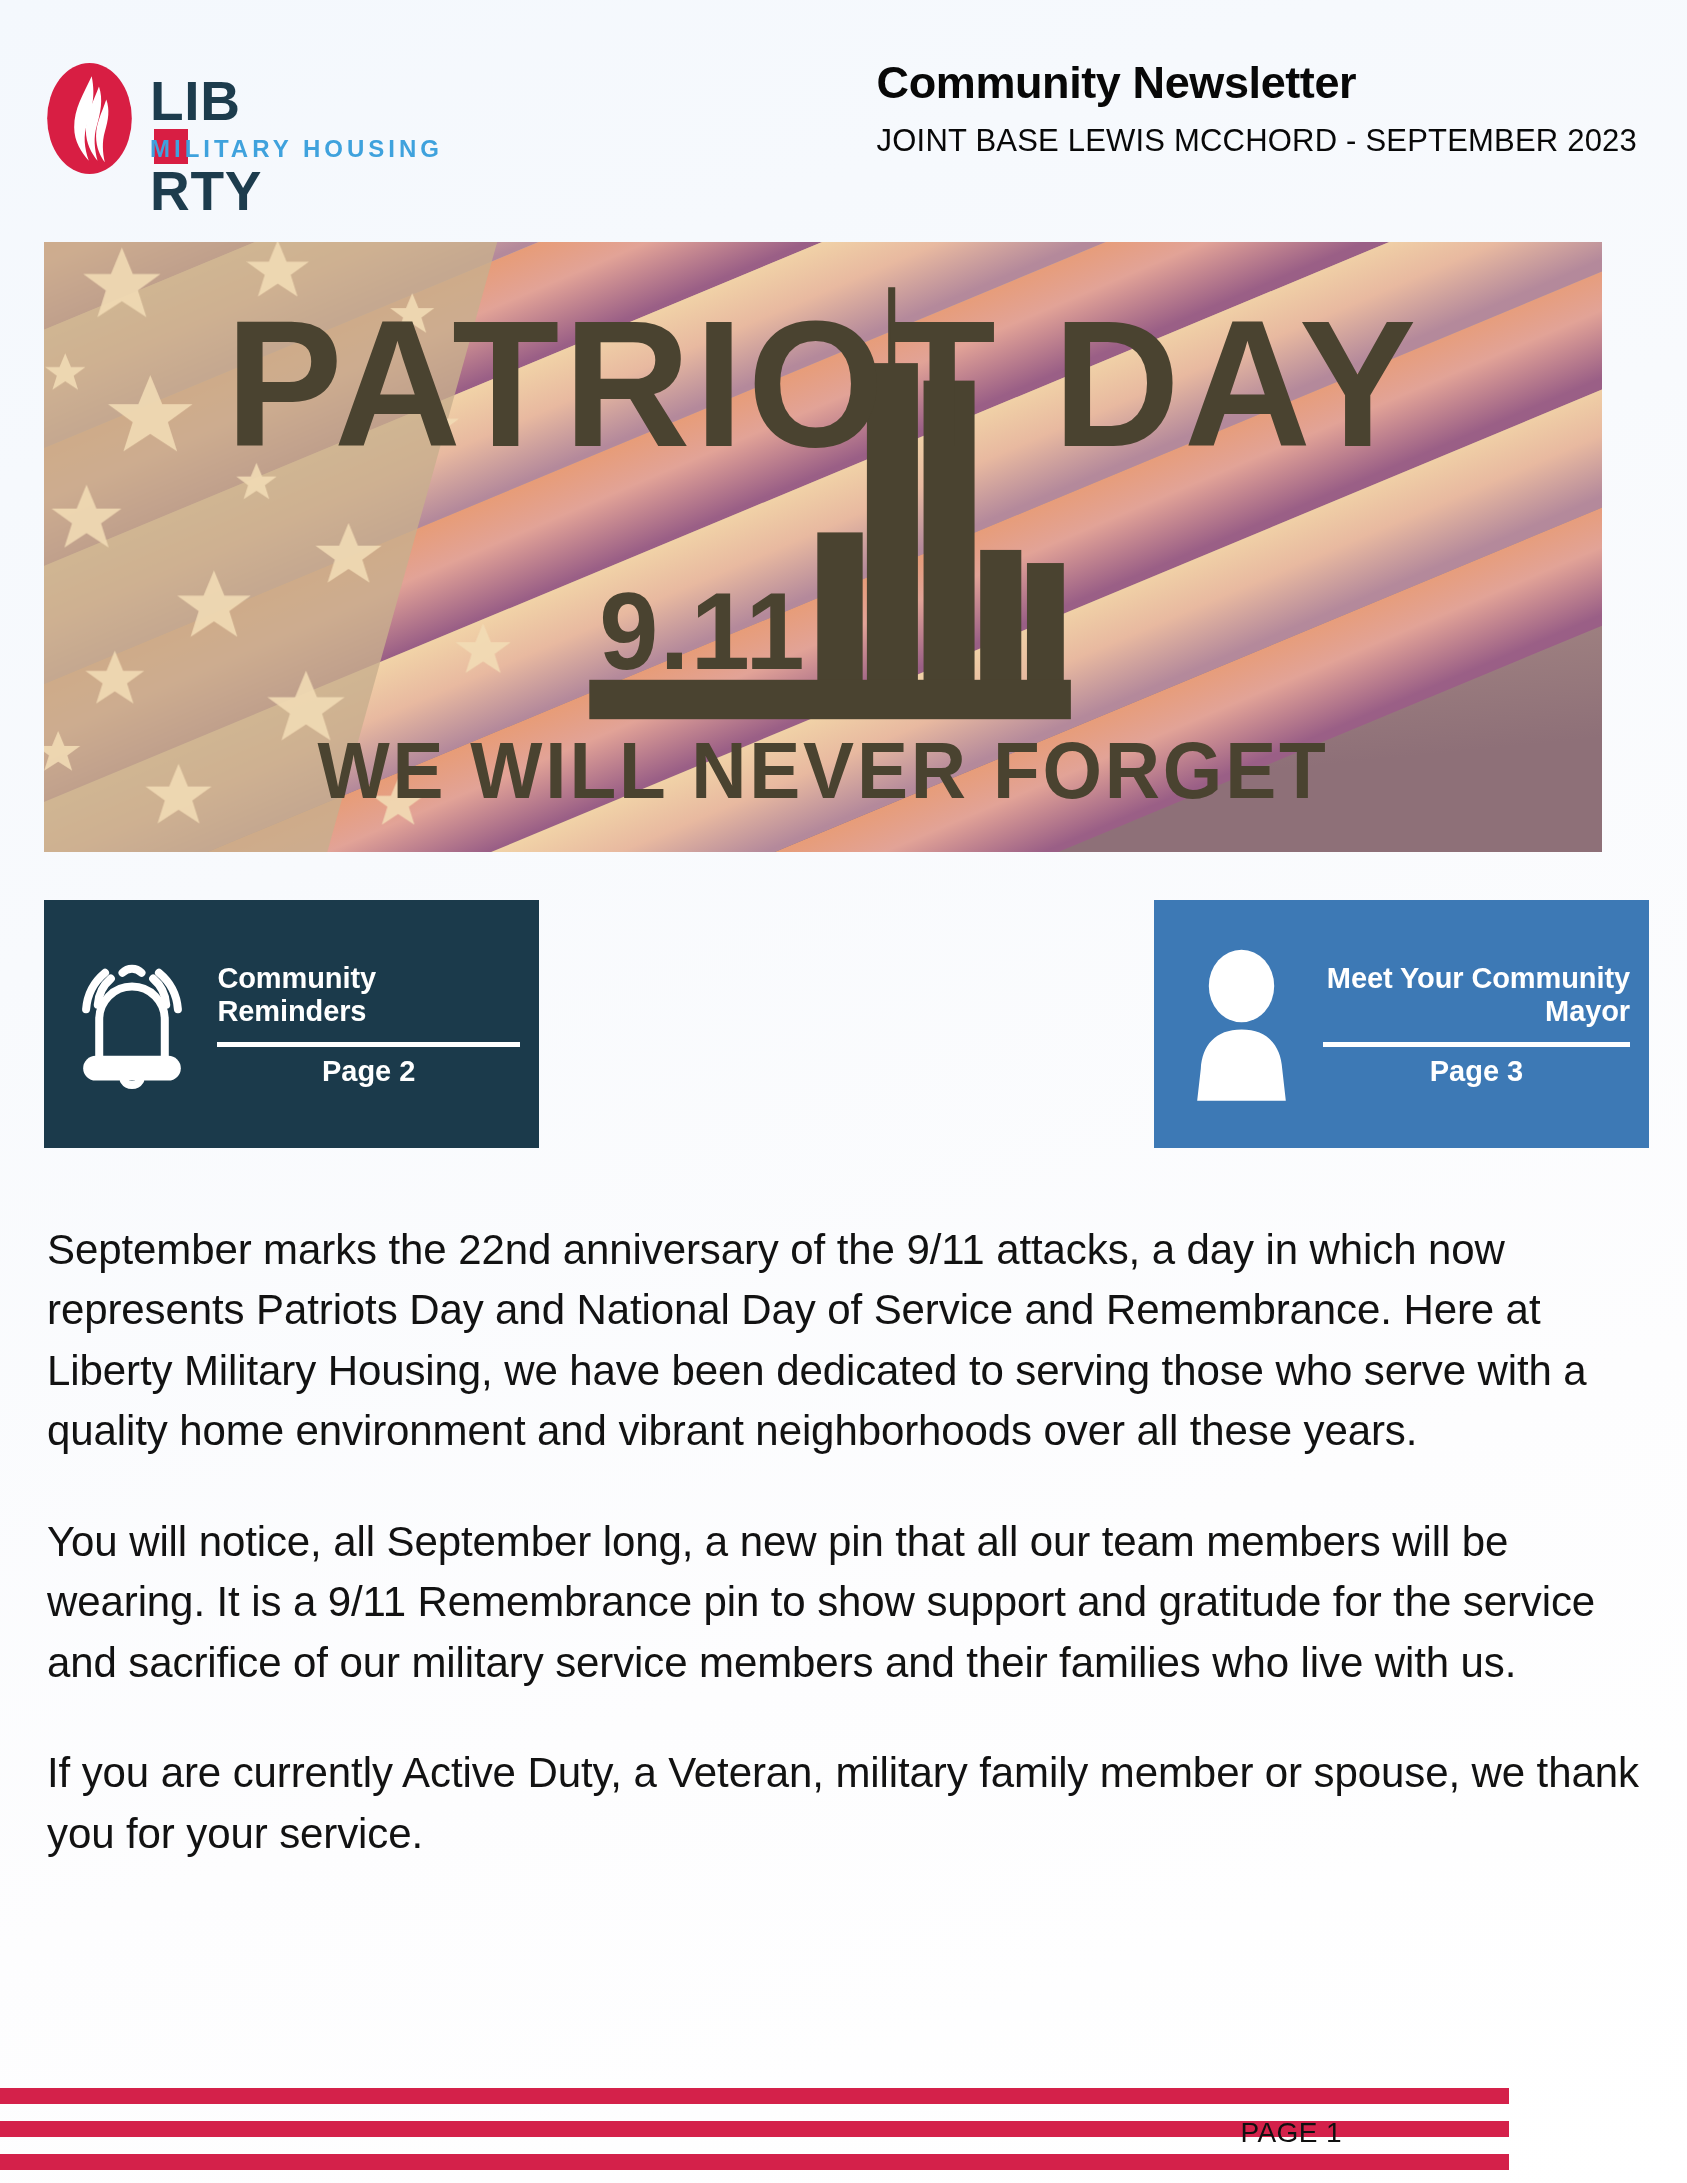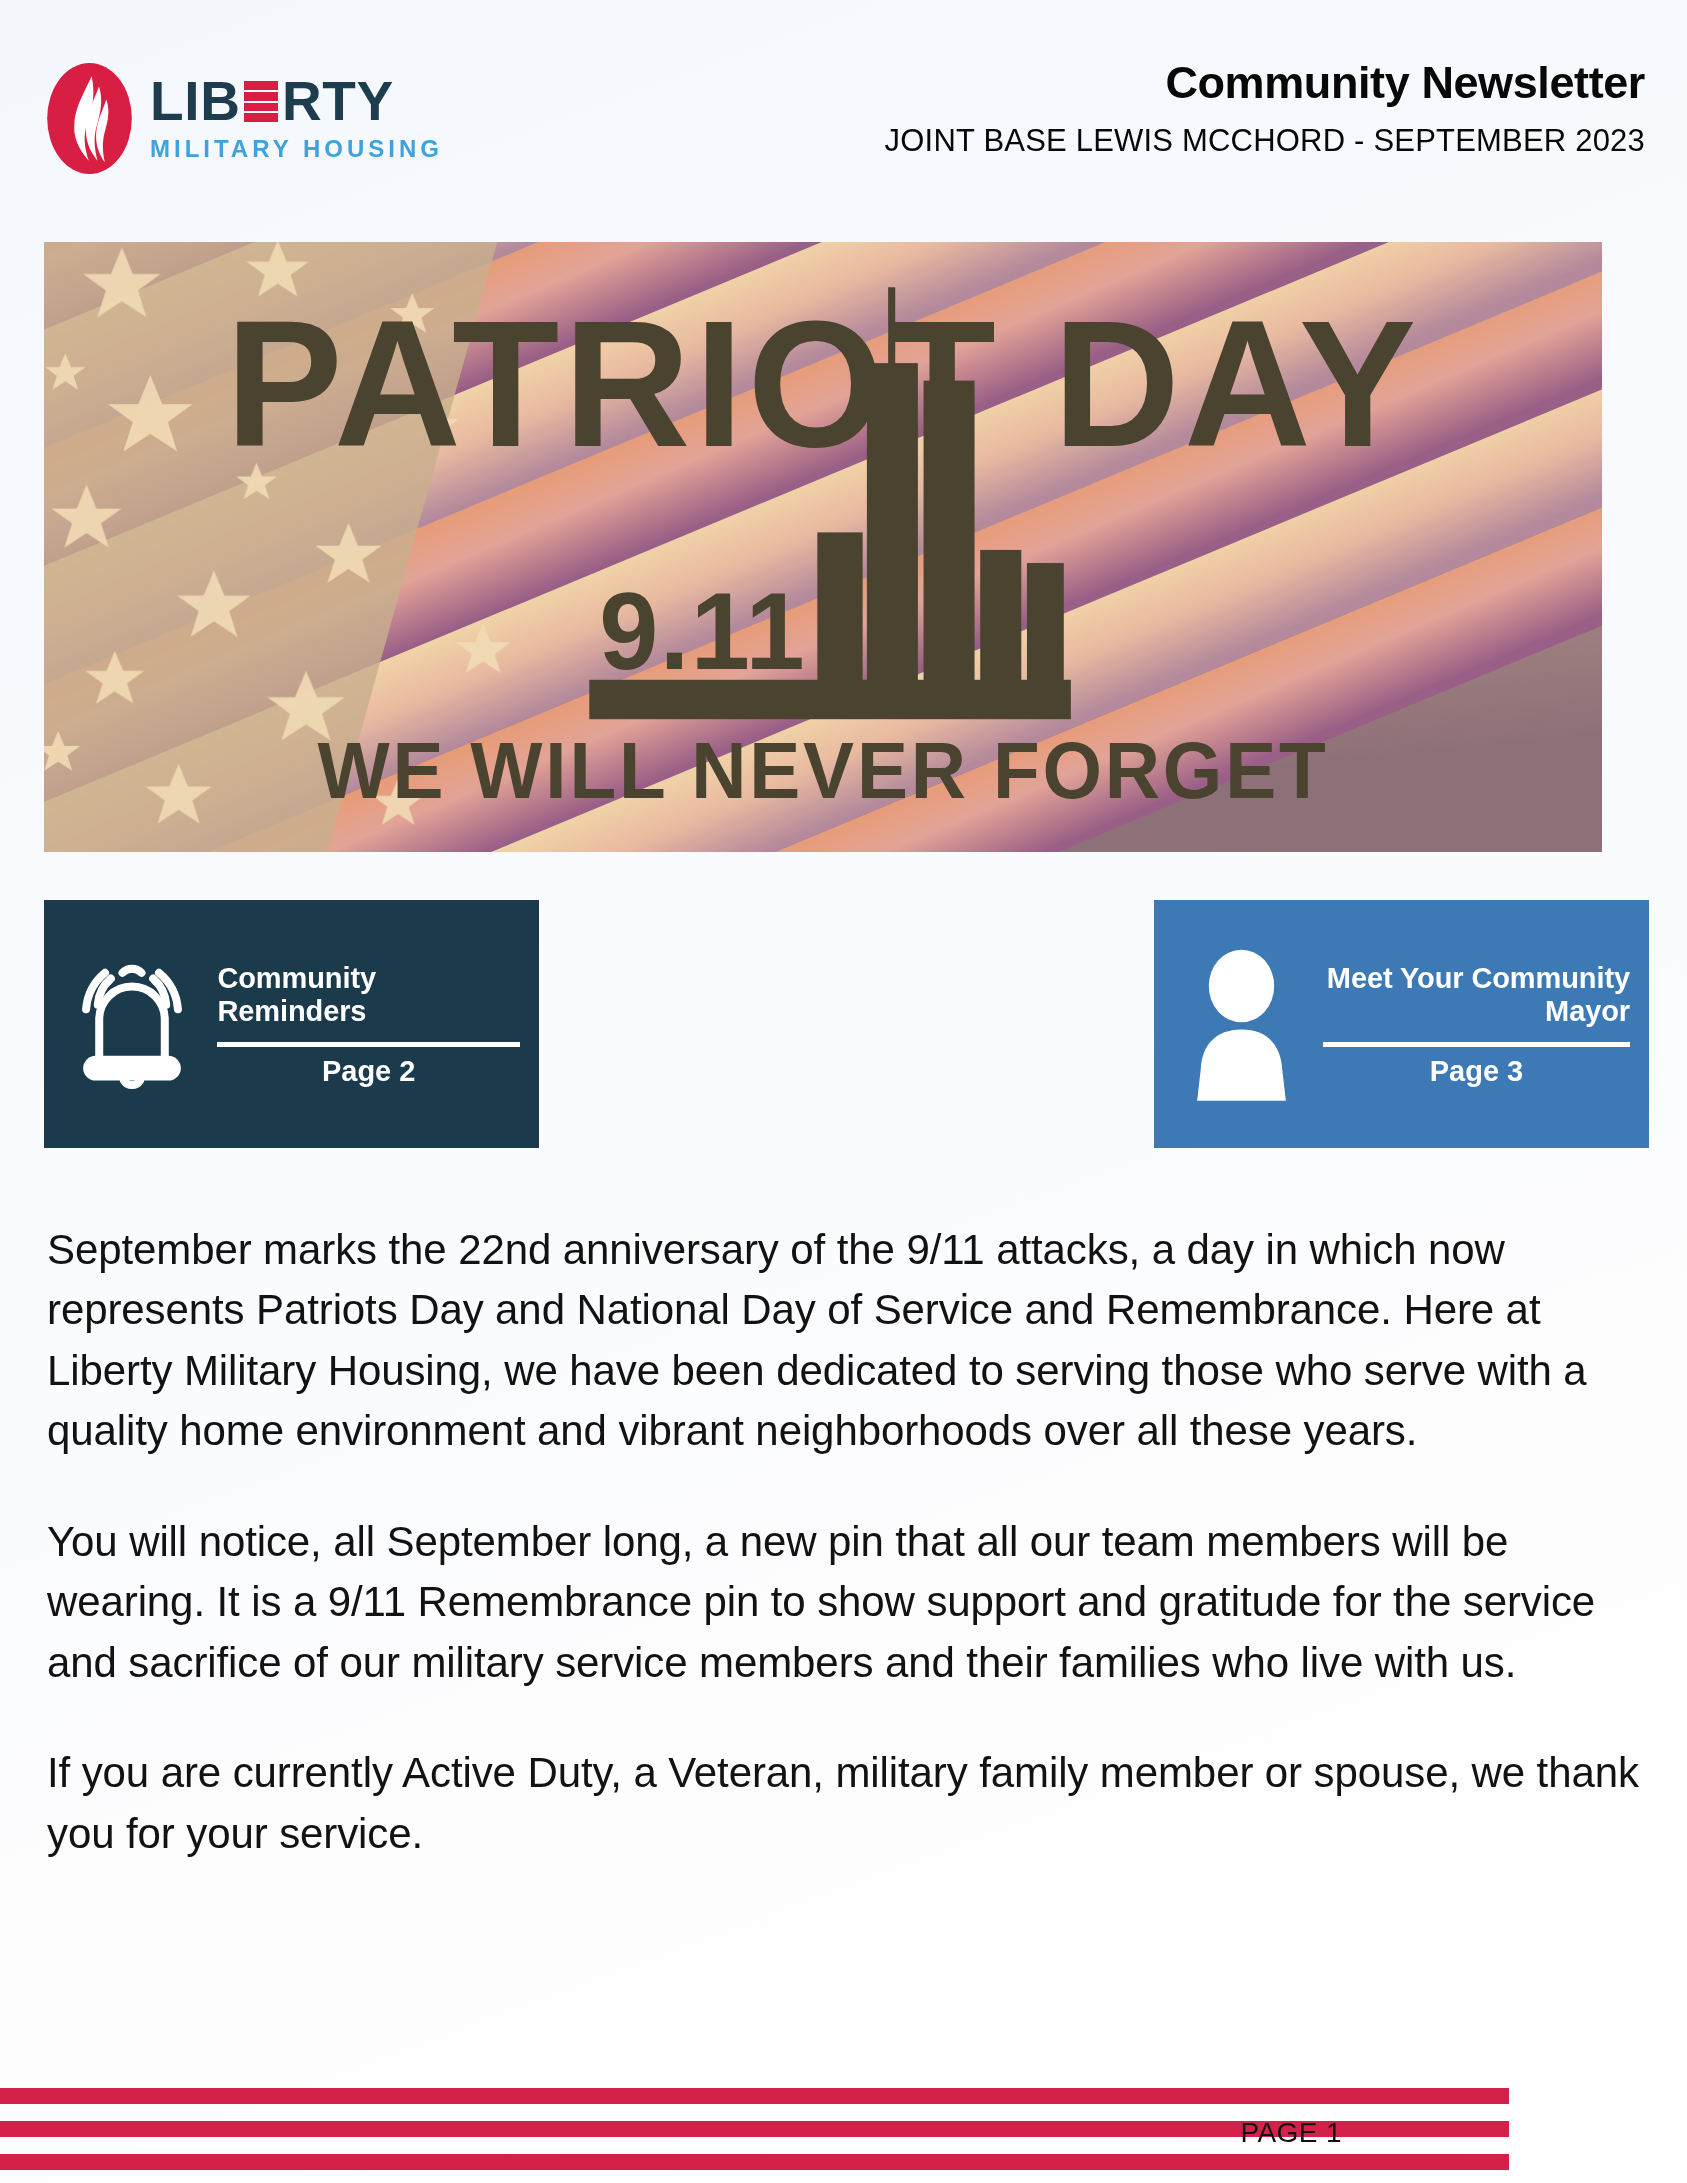--- a/index.html
+++ b/index.html
@@ -37,23 +37,23 @@
 
   .logo-mark {
     width: 89px; height: 117px;
     flex: 0 0 auto;
   }
 
   .logo-words { display: flex; flex-direction: column; justify-content: center; }
 
   .logo-liberty {
     display: flex;
-    align-items: center;
     height: 55px;
     line-height: 1;
+    flex-direction: column;
   }
 
   .logo-liberty span.txt {
     font-size: 55px;
     font-weight: 700;
     letter-spacing: 0.7px;
     color: #1d3c4d;
     font-family: "Liberation Sans", sans-serif;
   }
 
@@ -71,22 +71,22 @@
     margin-top: 5.8px;
     font-size: 24px;
     font-weight: 700;
     letter-spacing: 4px;
     color: #3fa2dd;
     font-family: "Liberation Sans", sans-serif;
   }
 
   .header-right {
     position: absolute;
-    right: 42px; top: 60px;
-    text-align: right;
+    right: 50px; top: 60px;
+    text-align: left;
   }
 
   .nl-title {
     font-size: 45px;
     font-weight: 700;
     color: #080808;
     letter-spacing: -0.4px;
     line-height: 1;
   }
 

